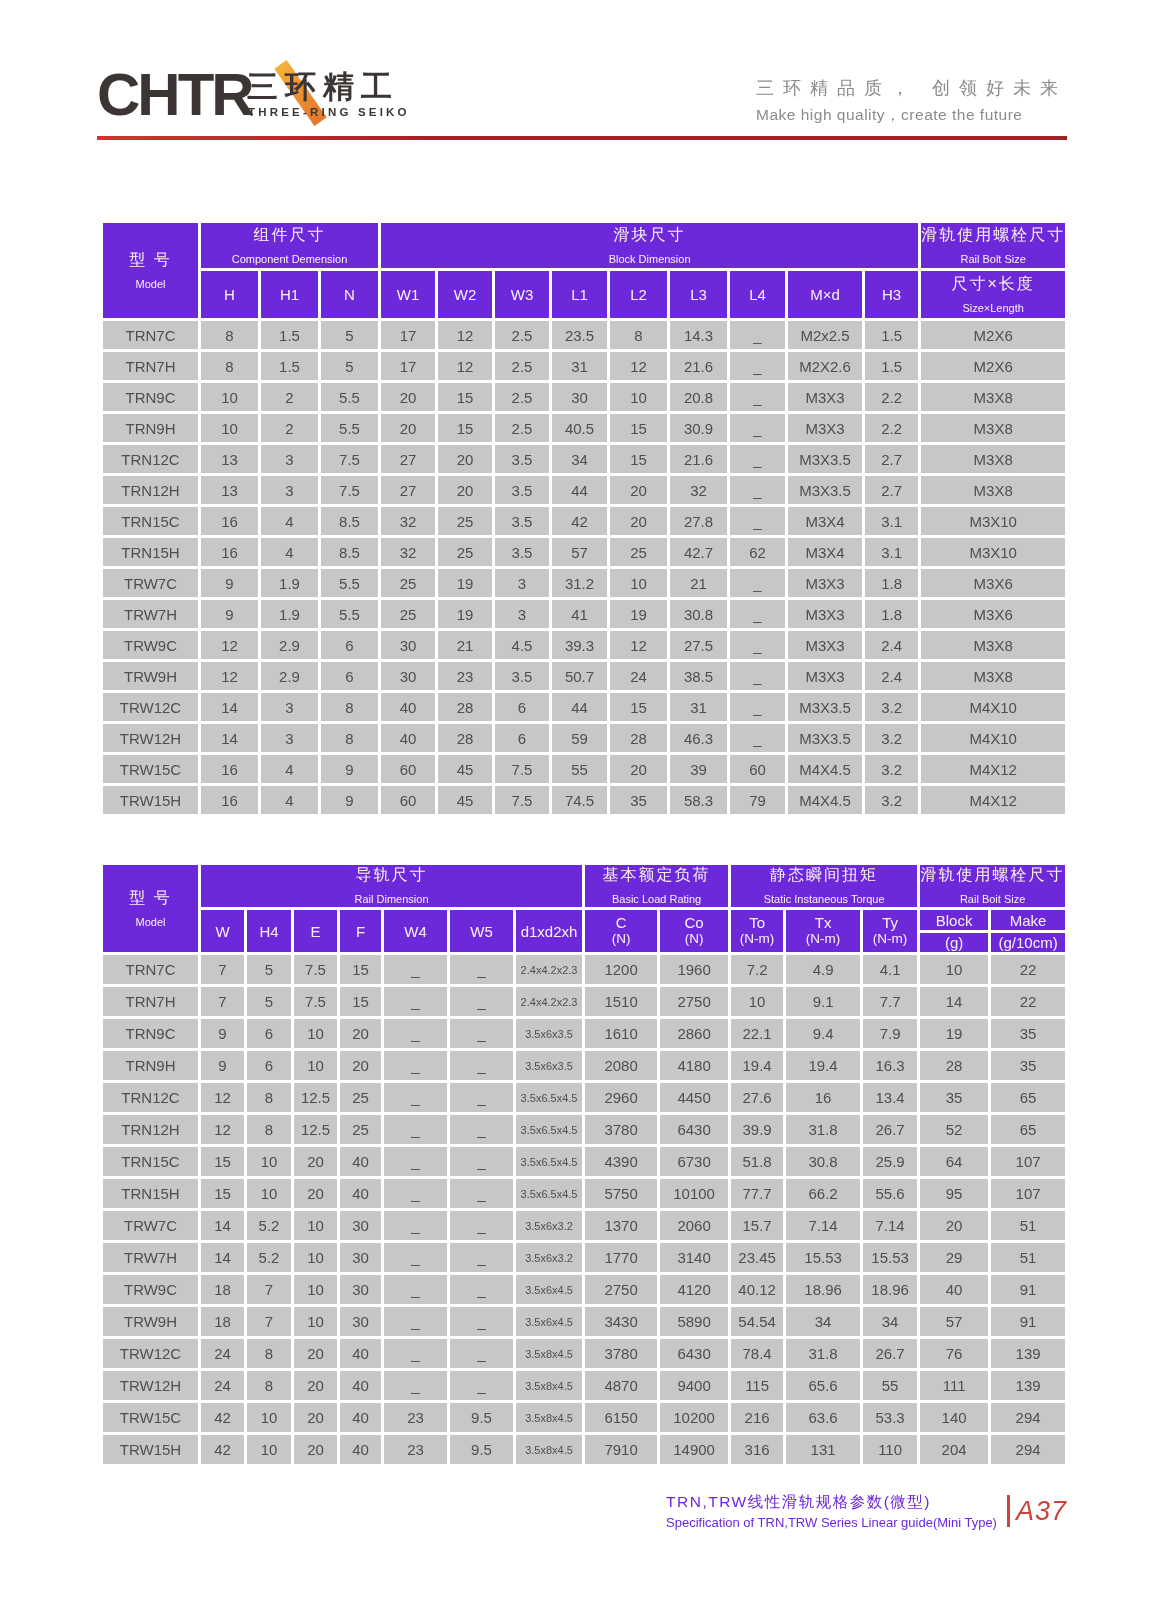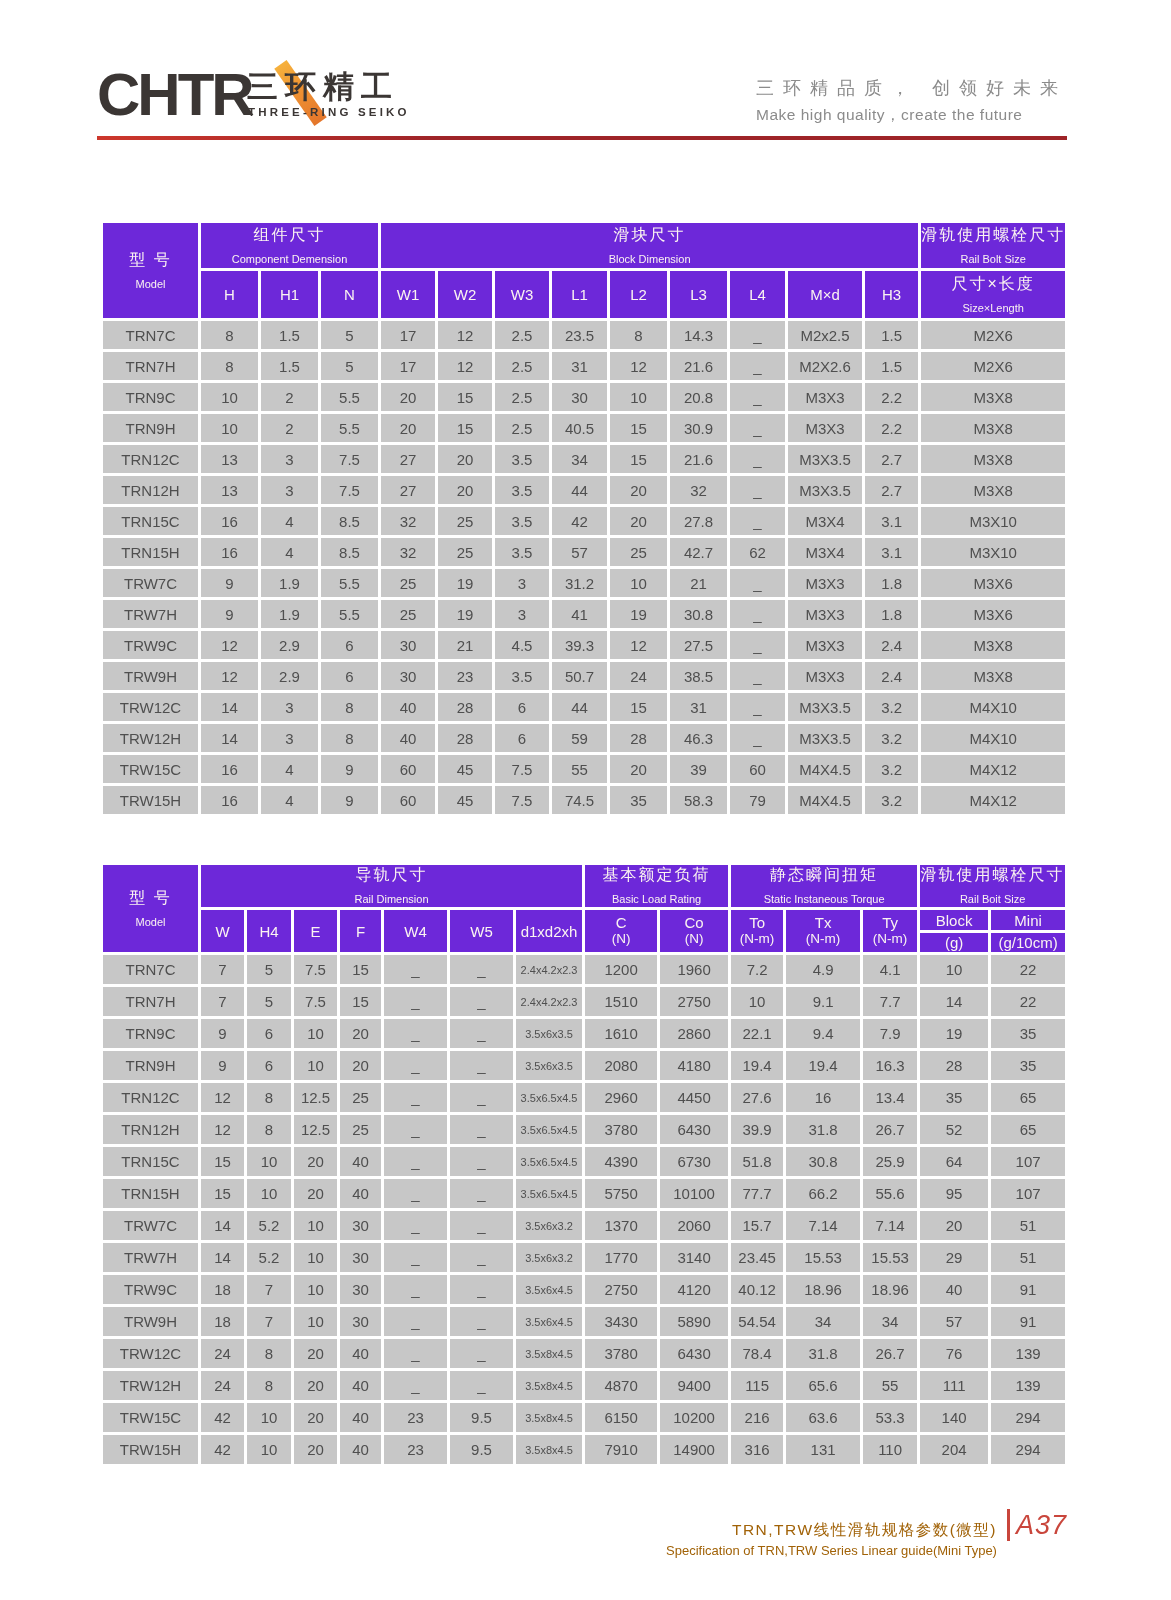--- a/index.html
+++ b/index.html
@@ -54,21 +54,21 @@
   .sub-th { font-size: 15px; }
   .unit-line { display: block; font-size: 13.5px; line-height: 1.25; }
   .t1-row1 { height: 48px; }
   .t1-row2 { height: 50px; }
   .t2-row1 { height: 45px; }
   .t2-row2 { height: 23px; }
   .t2-row3 { height: 22px; }
 
   
   .footer { position: absolute; right: 104px; top: 1492px; display: flex; align-items: center; }
-  .footer .titles { text-align: right; color: #a16207; margin-top: 28px; }
+  .footer .titles { text-align: left; color: #6d28d9; }
   .footer .t-cn { font-size: 15.5px; letter-spacing: 1.5px; }
   .footer .t-en { font-size: 13px; margin-top: 2px; }
   .footer .bar { width: 3px; height: 32px; background: #c9463c; margin: 0 6px 0 10px; }
   .footer .page-no { font-size: 27px; color: #c9463c; letter-spacing: 1px; font-style: italic; }
 </style>
 </head>
 <body>
 
 <div class="page">
 
@@ -464,21 +464,21 @@
         </th>
         <th class="sub-th" rowspan="2">
           <span>Tx</span>
           <span class="unit-line">(N-m)</span>
         </th>
         <th class="sub-th" rowspan="2">
           <span>Ty</span>
           <span class="unit-line">(N-m)</span>
         </th>
         <th class="sub-th">Block</th>
-        <th class="sub-th">Mini</th>
+        <th class="sub-th">Make</th>
       </tr>
       <tr class="t2-row3">
         <th class="sub-th">(g)</th>
         <th class="sub-th">(g/10cm)</th>
       </tr>
     </thead>
     <tbody>
         <tr>
           <td>TRN7C</td>
           <td>7</td>

